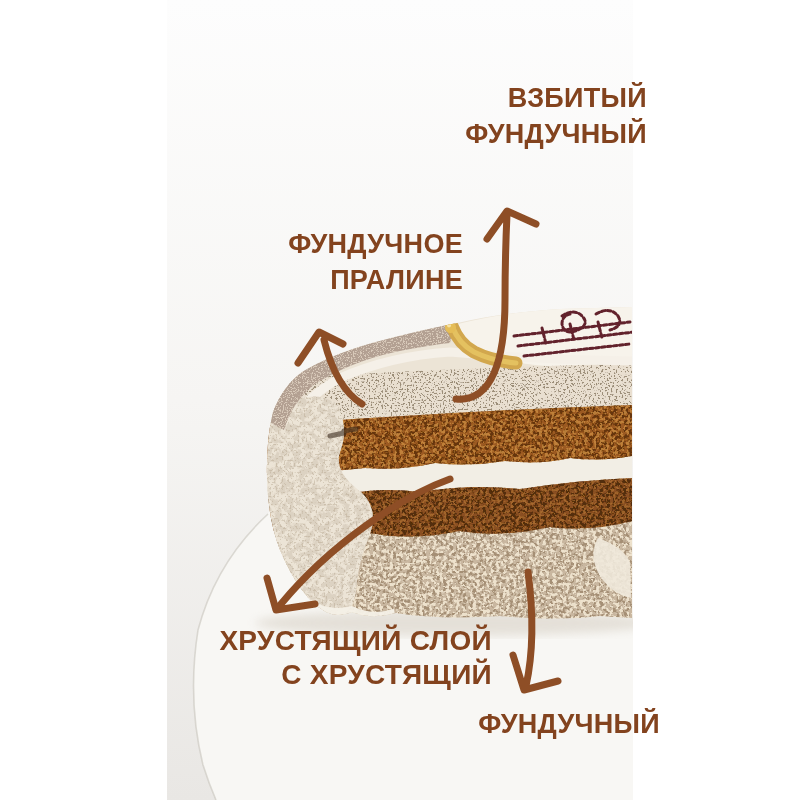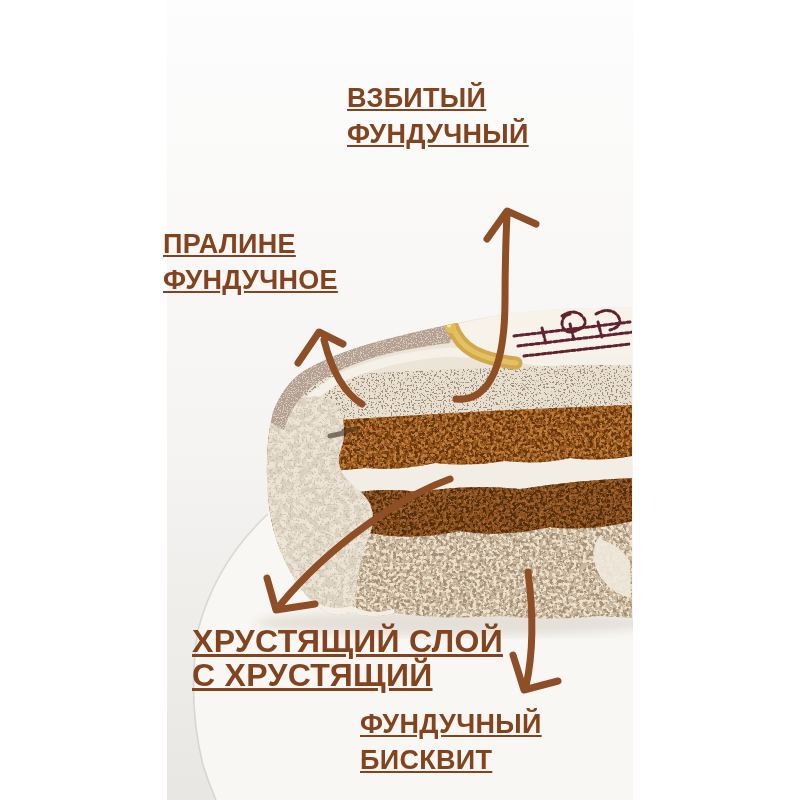--- a/index.html
+++ b/index.html
@@ -1,22 +1,22 @@
 <!DOCTYPE html>
 <html><head>
 <meta charset="utf-8">
 <style>
   html,body{margin:0;padding:0;background:#ffffff;}
   #stage{position:relative;width:800px;height:800px;background:#ffffff;overflow:hidden;
          font-family:"Liberation Sans","DejaVu Sans",sans-serif;}
   #scene{position:absolute;left:0;top:0;}
-  .label{position:absolute;width:300px;text-align:left;color:#83431e;font-weight:700;
-         font-size:27px;line-height:36px;letter-spacing:.3px;z-index:10;text-decoration:underline;}
+  .label{position:absolute;width:300px;text-align:right;color:#83431e;font-weight:700;
+         font-size:27px;line-height:36px;letter-spacing:.3px;z-index:10;}
   .label div{white-space:nowrap;}
-  .label-crunchy{font-size:32px;line-height:34px;}
+  .label-crunchy{font-size:28px;line-height:34px;}
 </style>
 </head>
 <body>
 
 <div id="stage" aria-label="Разрез фундучного торта на белой тарелке со стрелками к слоям">
 
   <svg id="scene" width="800" height="800" viewBox="0 0 800 800">
     <defs>
       <linearGradient id="bgGrad" x1="0" y1="0" x2="0" y2="1">
         <stop offset="0" stop-color="#fdfdfd"></stop>
@@ -199,26 +199,25 @@
       <path d="M528,572 C533,610 534,650 526,686 M513,655 L524,690 L558,681" stroke="#8e4e26"></path>
     </g>
   </svg>
 
   <div class="label" style="left:347px;top:80px;">
     <div>ВЗБИТЫЙ</div>
     <div>ФУНДУЧНЫЙ</div>
   </div>
 
   <div class="label" style="left:163px;top:226px;">
+    <div>ФУНДУЧНОЕ</div>
     <div>ПРАЛИНЕ</div>
-    <div>ФУНДУЧНОЕ</div>
   </div>
 
   <div class="label label-crunchy" style="left:192px;top:624px;">
     <div>ХРУСТЯЩИЙ СЛОЙ</div>
     <div>С ХРУСТЯЩИЙ</div>
   </div>
 
   <div class="label" style="left:360px;top:706px;">
     <div>ФУНДУЧНЫЙ</div>
-    <div>БИСКВИТ</div>
   </div>
 </div>
 
 </body></html>

